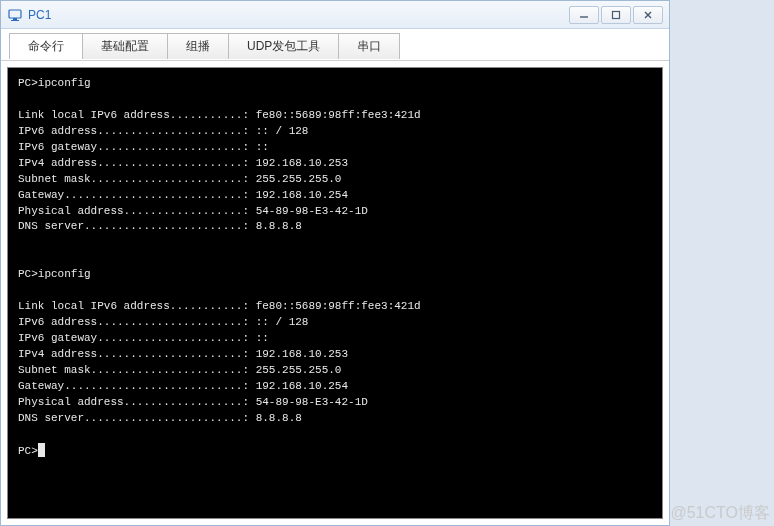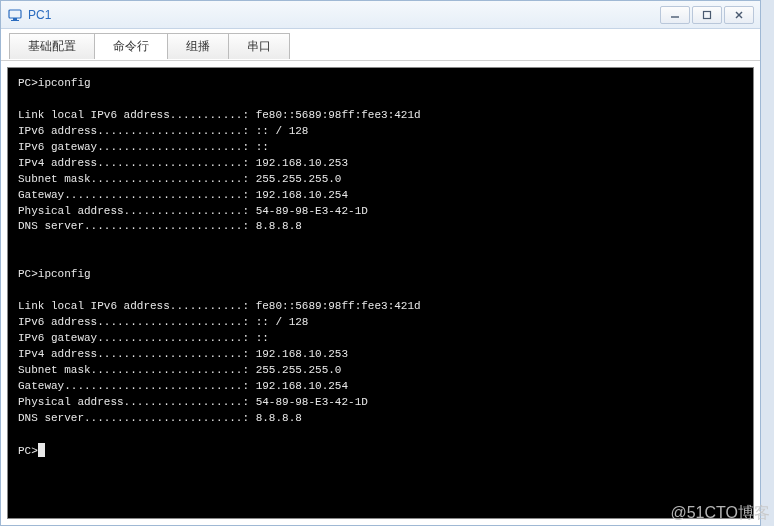--- a/index.html
+++ b/index.html
@@ -9,21 +9,21 @@
     }
     body {
       font-family: "Microsoft YaHei", "SimSun", sans-serif;
       background: #dce5f0;
       width: 774px;
       height: 526px;
       overflow: hidden;
       position: relative;
     }
     .window {
-      width: 761px;
+      width: 670px;
       height: 526px;
       background: #fefefe;
       border: 1px solid #9fb8d4;
       display: flex;
       flex-direction: column;
     }
     .titlebar {
       height: 28px;
       background: linear-gradient(to bottom, #f4f8fc, #e6eef7);
       display: flex;
@@ -169,23 +169,24 @@
       <div class="ctrl-btn">
         <svg width="10" height="10" viewBox="0 0 10 10">
             <line x1="2" y1="2" x2="8" y2="8" stroke="#4a5a70" stroke-width="1.4"></line>
             <line x1="8" y1="2" x2="2" y2="8" stroke="#4a5a70" stroke-width="1.4"></line>
           </svg>
       </div>
     </div>
   </div>
 
   <div class="tabbar">
+    <div class="tab active">命令行</div>
     <div class="tab">基础配置</div>
-    <div class="tab active">命令行</div>
     <div class="tab">组播</div>
+    <div class="tab">UDP发包工具</div>
     <div class="tab">串口</div>
   </div>
 
   <div class="terminal-wrap">
     <div class="terminal"><span>PC&gt;ipconfig</span>
 
 <span>Link local IPv6 address...........: fe80::5689:98ff:fee3:421d</span>
 <span>IPv6 address......................: :: / 128</span>
 <span>IPv6 gateway......................: ::</span>
 <span>IPv4 address......................: 192.168.10.253</span>

